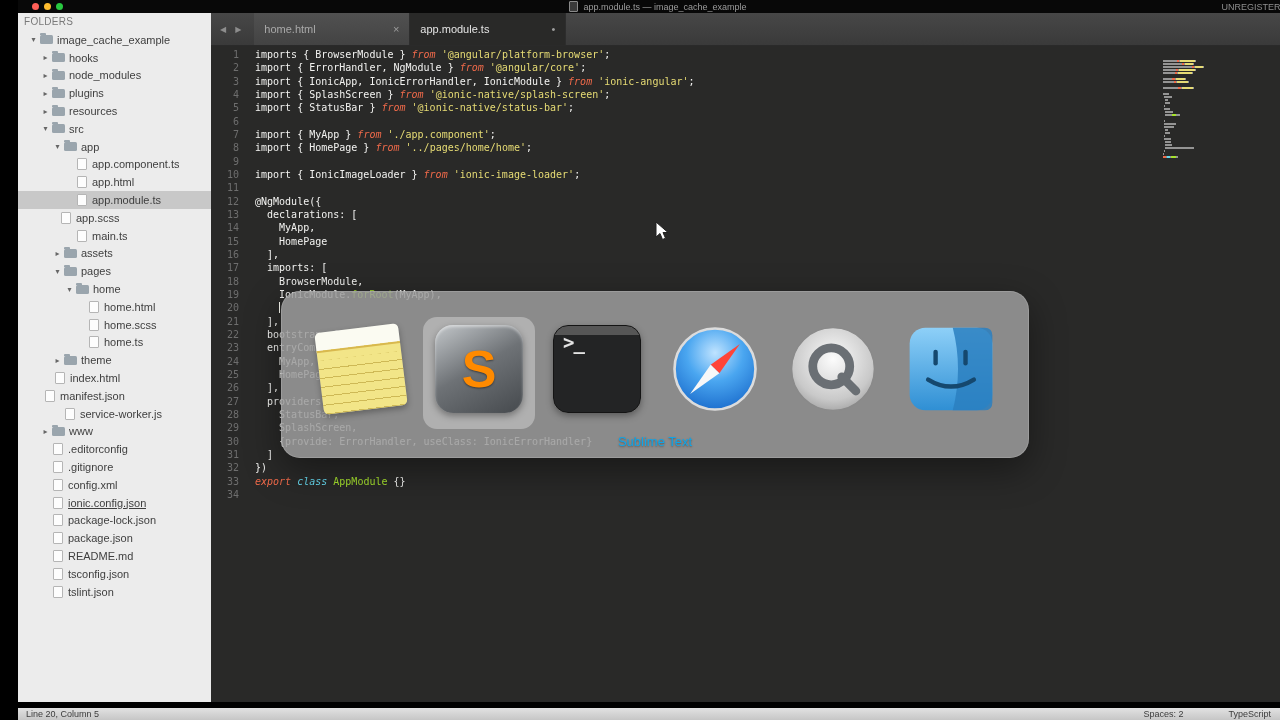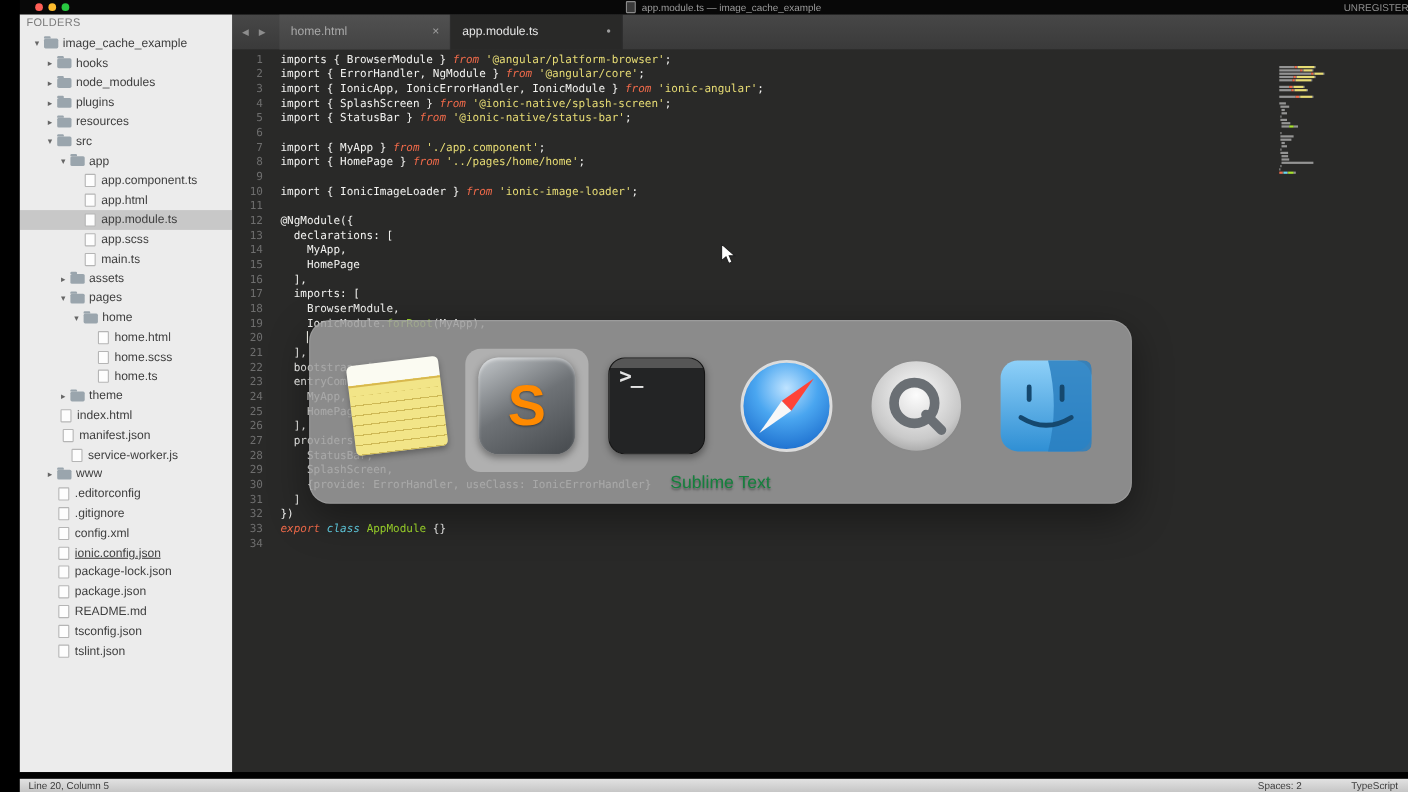--- a/index.html
+++ b/index.html
@@ -63,21 +63,21 @@
   .apps-row{position:absolute;left:0;top:32px;width:100%;display:flex;padding:0 34px;gap:26px;box-sizing:border-box;}
   .app-slot{flex:none;width:92px;height:92px;display:flex;align-items:center;justify-content:center;position:relative;}
   .art-notes{width:84px;height:82px;transform:rotate(-7deg);background:linear-gradient(#fbfbf2 0 22%, #f2e588 22%);border-radius:5px;box-shadow:0 3px 6px rgba(0,0,0,0.3);position:relative;overflow:hidden;}
   .art-notes::before{content:"";position:absolute;left:0;right:0;top:18px;height:2px;background:#d8b84e;}
   .art-notes::after{content:"";position:absolute;left:0;right:0;top:28px;bottom:0;background:repeating-linear-gradient(to bottom,transparent 0 8px,rgba(176,148,44,0.55) 8px 9px);}
   .art-sublime{width:88px;height:88px;border-radius:18px;background:linear-gradient(150deg,#c3c7ca,#6e7276 48%,#45494d);display:flex;align-items:center;justify-content:center;box-shadow:inset 0 2px 3px rgba(255,255,255,0.45),0 3px 7px rgba(0,0,0,0.35);}
   .s-glyph{font-size:52px;font-weight:bold;color:#ff8a00;text-shadow:0 1px 2px rgba(0,0,0,0.45);}
   .art-terminal{width:86px;height:86px;border-radius:15px;background:linear-gradient(#565656 0 10%,#232425 10%);border:1px solid #141414;box-shadow:0 3px 7px rgba(0,0,0,0.35);position:relative;}
   .term-glyph{position:absolute;left:9px;top:5px;font-family:"DejaVu Sans Mono",monospace;font-size:19px;font-weight:bold;color:#e3e3e3;letter-spacing:-1px;}
   .app-svg{width:88px;height:88px;display:block;}
-  .sw-label{position:absolute;left:0;bottom:9px;width:100%;text-align:center;font-size:16px;color:#15803d;text-shadow:0 1px 2px rgba(0,0,0,0.4);}
+  .sw-label{position:absolute;left:0;bottom:9px;width:100%;text-align:center;font-size:13px;color:#0ea5e9;text-shadow:0 1px 2px rgba(0,0,0,0.4);}
 
   .mouse-cursor{position:absolute;left:637px;top:221px;z-index:20;}
 </style>
 </head>
 <body>
 
 <div class="stage">
 
   <div class="titlebar">
     <span class="tl tl-close"></span>
@@ -136,21 +136,21 @@
         <div class="tree-row" style="padding-left: 46px;">
           <span class="tri"></span>
           <span class="file-icon"></span>
           <span class="tree-label">app.html</span>
         </div>
         <div class="tree-row selected" style="padding-left: 46px;">
           <span class="tri"></span>
           <span class="file-icon"></span>
           <span class="tree-label">app.module.ts</span>
         </div>
-        <div class="tree-row" style="padding-left: 46px;">
+        <div class="tree-row" style="padding-left: 30px;">
           <span class="tri"></span>
           <span class="file-icon"></span>
           <span class="tree-label">app.scss</span>
         </div>
         <div class="tree-row" style="padding-left: 46px;">
           <span class="tri"></span>
           <span class="file-icon"></span>
           <span class="tree-label">main.ts</span>
         </div>
         <div class="tree-row" style="padding-left: 34px;">
@@ -186,21 +186,21 @@
         <div class="tree-row" style="padding-left: 34px;">
           <span class="tri">▸</span>
           <span class="folder-icon"></span>
           <span class="tree-label">theme</span>
         </div>
         <div class="tree-row" style="padding-left: 24px;">
           <span class="tri"></span>
           <span class="file-icon"></span>
           <span class="tree-label">index.html</span>
         </div>
-        <div class="tree-row" style="padding-left: 26px;">
+        <div class="tree-row" style="padding-left: 14px;">
           <span class="tri"></span>
           <span class="file-icon"></span>
           <span class="tree-label">manifest.json</span>
         </div>
         <div class="tree-row" style="padding-left: 34px;">
           <span class="tri"></span>
           <span class="file-icon"></span>
           <span class="tree-label">service-worker.js</span>
         </div>
         <div class="tree-row" style="padding-left: 22px;">

